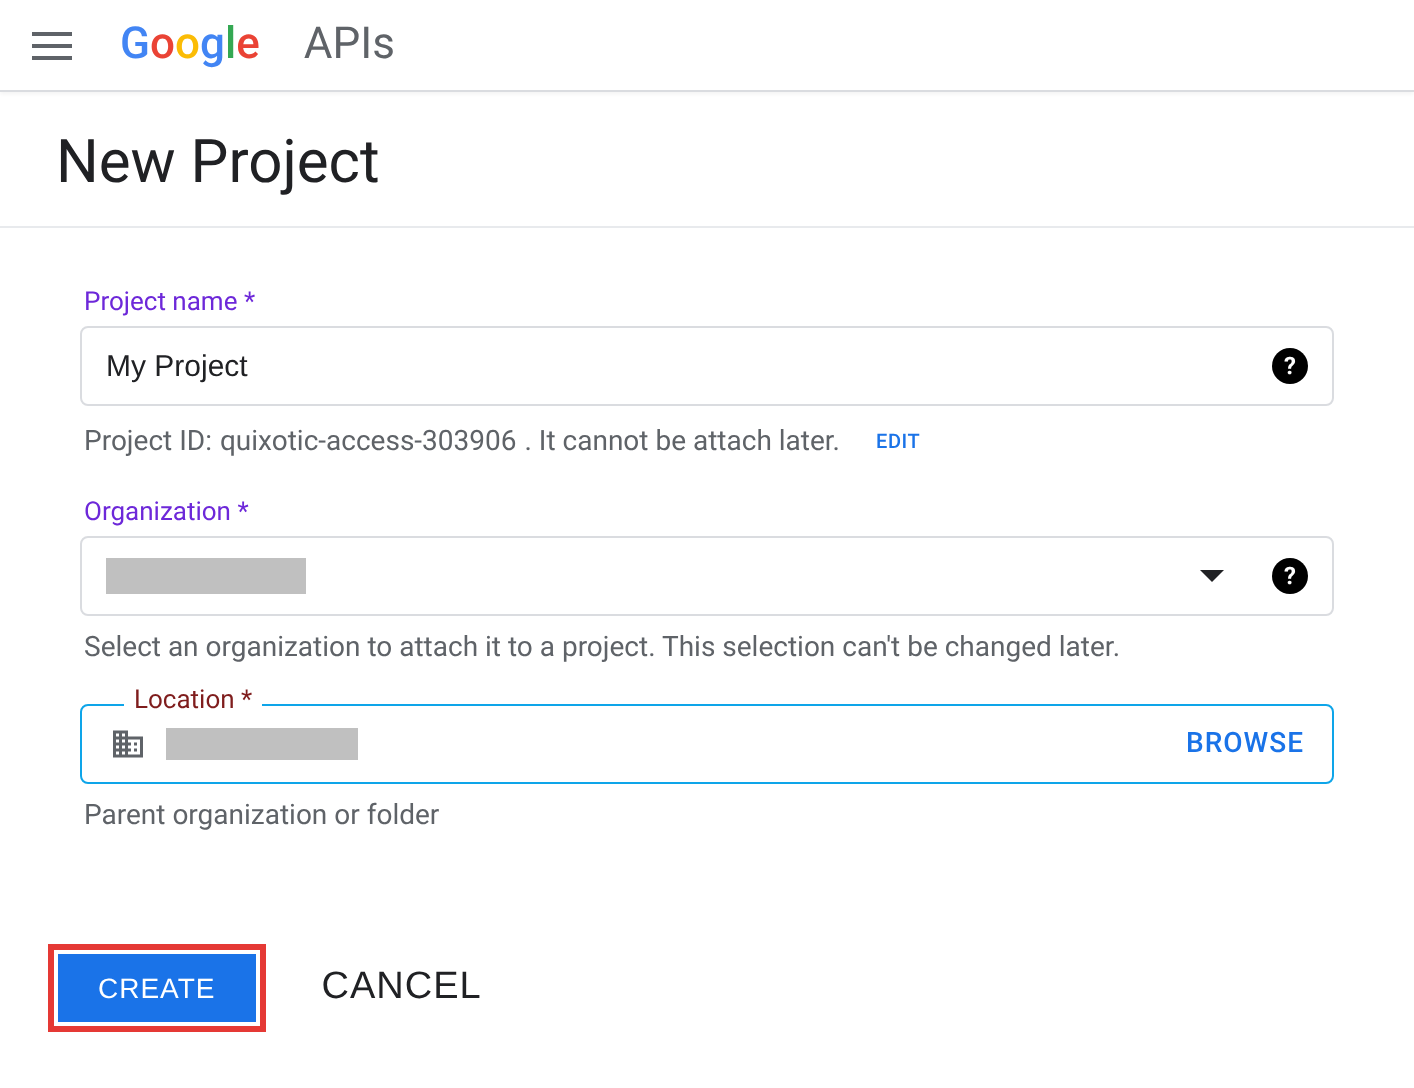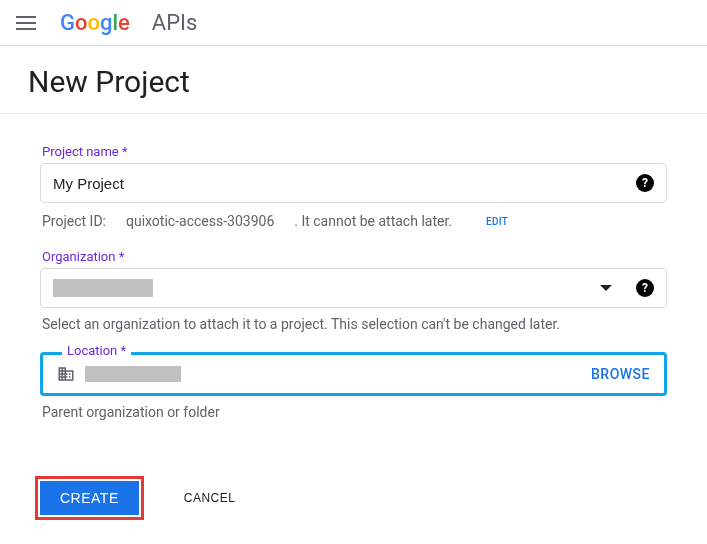--- a/index.html
+++ b/index.html
@@ -94,21 +94,21 @@
       justify-content: center;
       font-size: 12px;
       font-weight: bold;
       cursor: pointer;
       flex-shrink: 0;
       margin-left: 8px;
     }
     .hint-row {
       display: flex;
       align-items: center;
-      gap: 20px;
+      gap: 4px;
       margin-top: 10px;
       font-size: 14px;
       color: #5f6368;
       padding-left: 2px;
     }
     .hint-row .edit-link {
       color: #1a73e8;
       font-weight: 500;
       margin-left: 14px;
       cursor: pointer;
@@ -141,21 +141,21 @@
       border-top: 6px solid #202124;
       cursor: pointer;
     }
     .helper-text {
       font-size: 14px;
       color: #5f6368;
       margin-top: 8px;
       padding-left: 2px;
     }
     .location-box {
-      border: 3px solid #0ea5e9;
+      border: 1px solid #0ea5e9;
       border-radius: 4px;
       padding: 10px 14px;
       display: flex;
       align-items: center;
       justify-content: space-between;
       gap: 29px;
     }
     .location-left {
       display: flex;
       align-items: center;
@@ -178,48 +178,48 @@
       letter-spacing: 0.5px;
       cursor: pointer;
     }
     .label-floating {
       position: absolute;
       top: -9px;
       left: 22px;
       background: #fff;
       padding: 0 5px;
       font-size: 13px;
-      color: #6d28d9;
+      color: #7f1d1d;
     }
     .relative { position: relative; }
     .actions {
       display: flex;
       align-items: center;
-      gap: 32px;
-      padding: 16px 35px 20px;
+      gap: 20px;
+      padding: 16px 24px 20px;
     }
     .create-btn-wrapper {
       border: 3px solid #e53935;
       padding: 2px;
     }
     .create-btn {
       background: #1a73e8;
       color: #fff;
       border: none;
       padding: 9px 20px;
       font-size: 14px;
       font-weight: 500;
       letter-spacing: 0.5px;
       cursor: pointer;
     }
     .cancel-btn {
       background: none;
       border: none;
       color: #202124;
-      font-size: 12px;
+      font-size: 19px;
       font-weight: 500;
       letter-spacing: 0.5px;
       cursor: pointer;
       padding: 9px 8px;
     }
   </style>
 </head>
 <body>
 
 <div class="top-bar">

